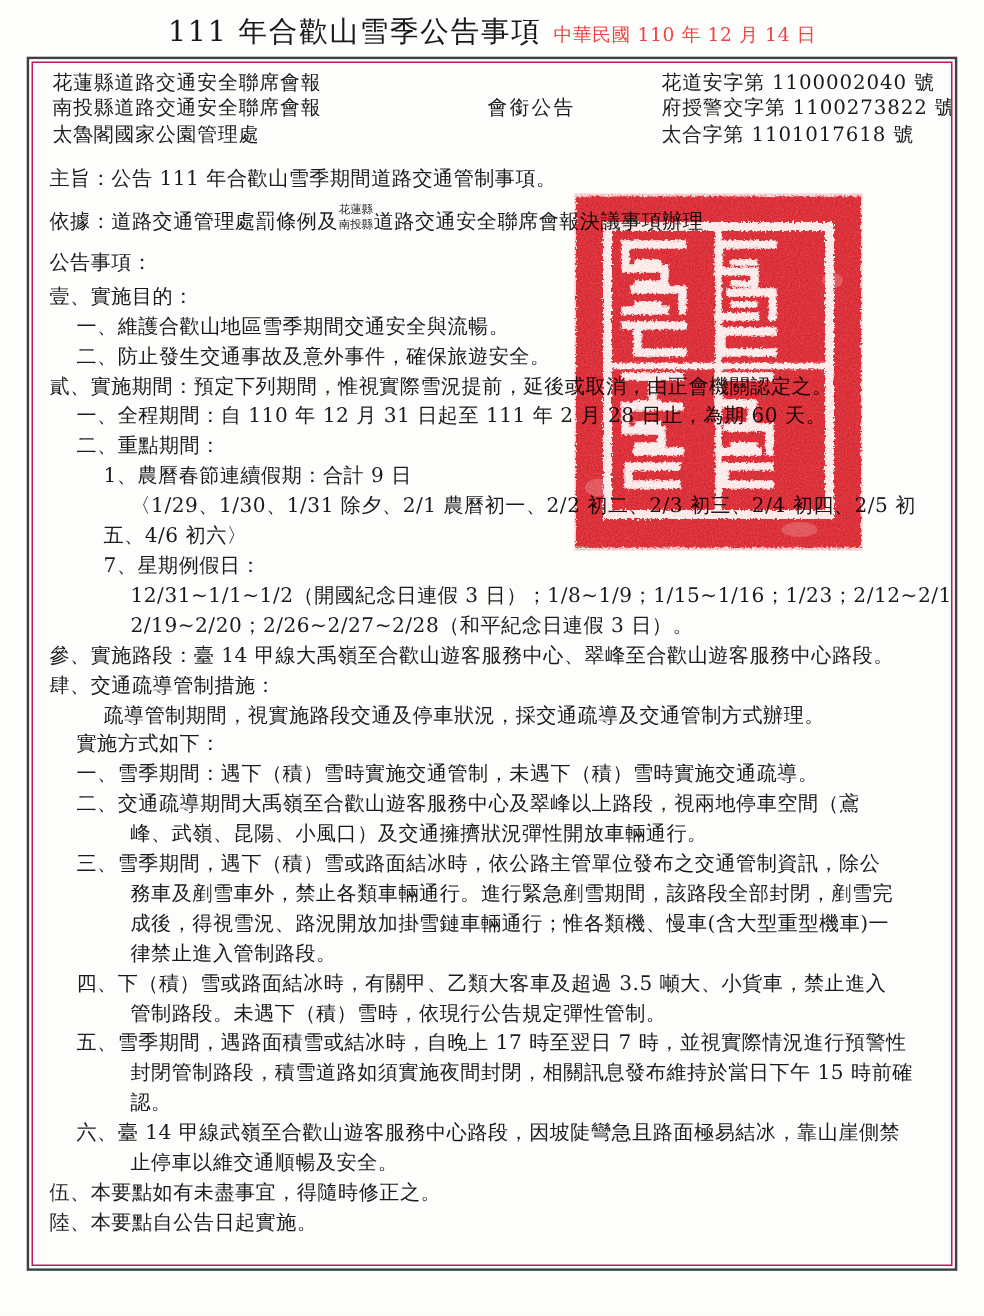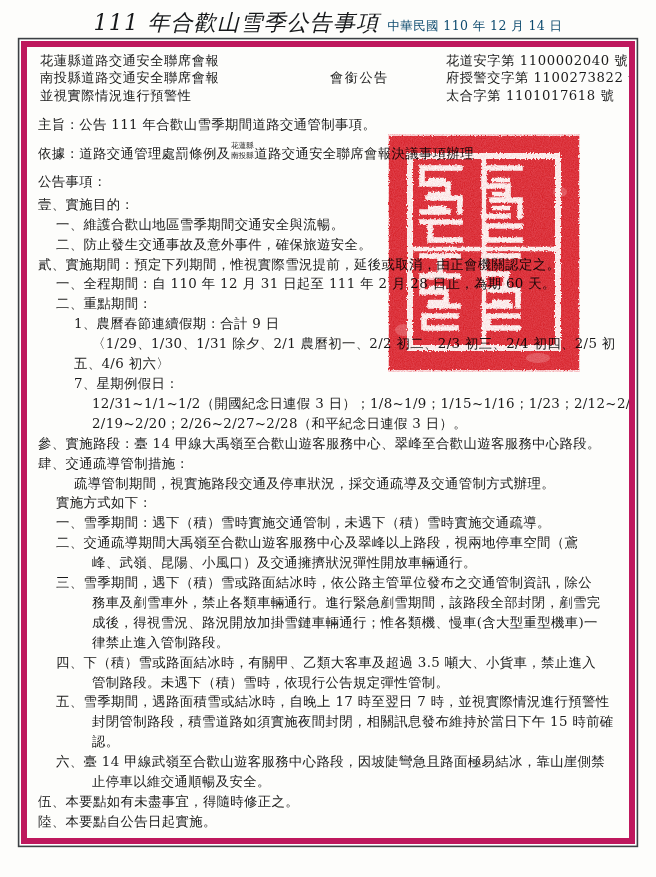--- a/index.html
+++ b/index.html
@@ -30,41 +30,40 @@
     top: 8px;
     left: 0;
     width: 656px;
     height: 28px;
     display: flex;
     align-items: baseline;
     justify-content: center;
     white-space: nowrap;
   }
   .doc-title {
-    font-size: 22px;
+    font-size: 19px;
     letter-spacing: 1.2px;
     font-weight: 500;
     color: #16181a;
-    font-style: italic;
   }
   .doc-date {
     font-size: 12.5px;
     letter-spacing: 0.4px;
     margin-left: 8px;
-    color: #0c4a6e;
+    color: #ef4444;
   }
 
   
   .doc-box {
     position: absolute;
     left: 21px;
     top: 41px;
     width: 614px;
     height: 803px;
-    border: 6px solid #be185d;
+    border: 1px solid #be185d;
     box-shadow: 0 0 0 1.6px #ffffff, 0 0 0 3.2px #3c4044;
     background: transparent;
     box-sizing: border-box;
     overflow: hidden;
   }
 
   .doc-inner {
     position: relative;
     width: 100%;
     height: 100%;
@@ -232,21 +231,21 @@
         </g>
       </svg>
     </div>
 
     <div class="doc-inner">
 
       <div class="agency-block">
         <div class="agency-left">
           <div>花蓮縣道路交通安全聯席會報</div>
           <div>南投縣道路交通安全聯席會報</div>
-          <div>並視實際情況進行預警性</div>
+          <div>太魯閣國家公園管理處</div>
         </div>
         <div class="agency-mid">會銜公告</div>
         <div class="agency-right">
           <div class="num-line">花道安字第 1100002040 號</div>
           <div class="num-line">府授警交字第 1100273822 號</div>
           <div class="num-line">太合字第 1101017618 號</div>
         </div>
       </div>
 
       <div class="body-text">

